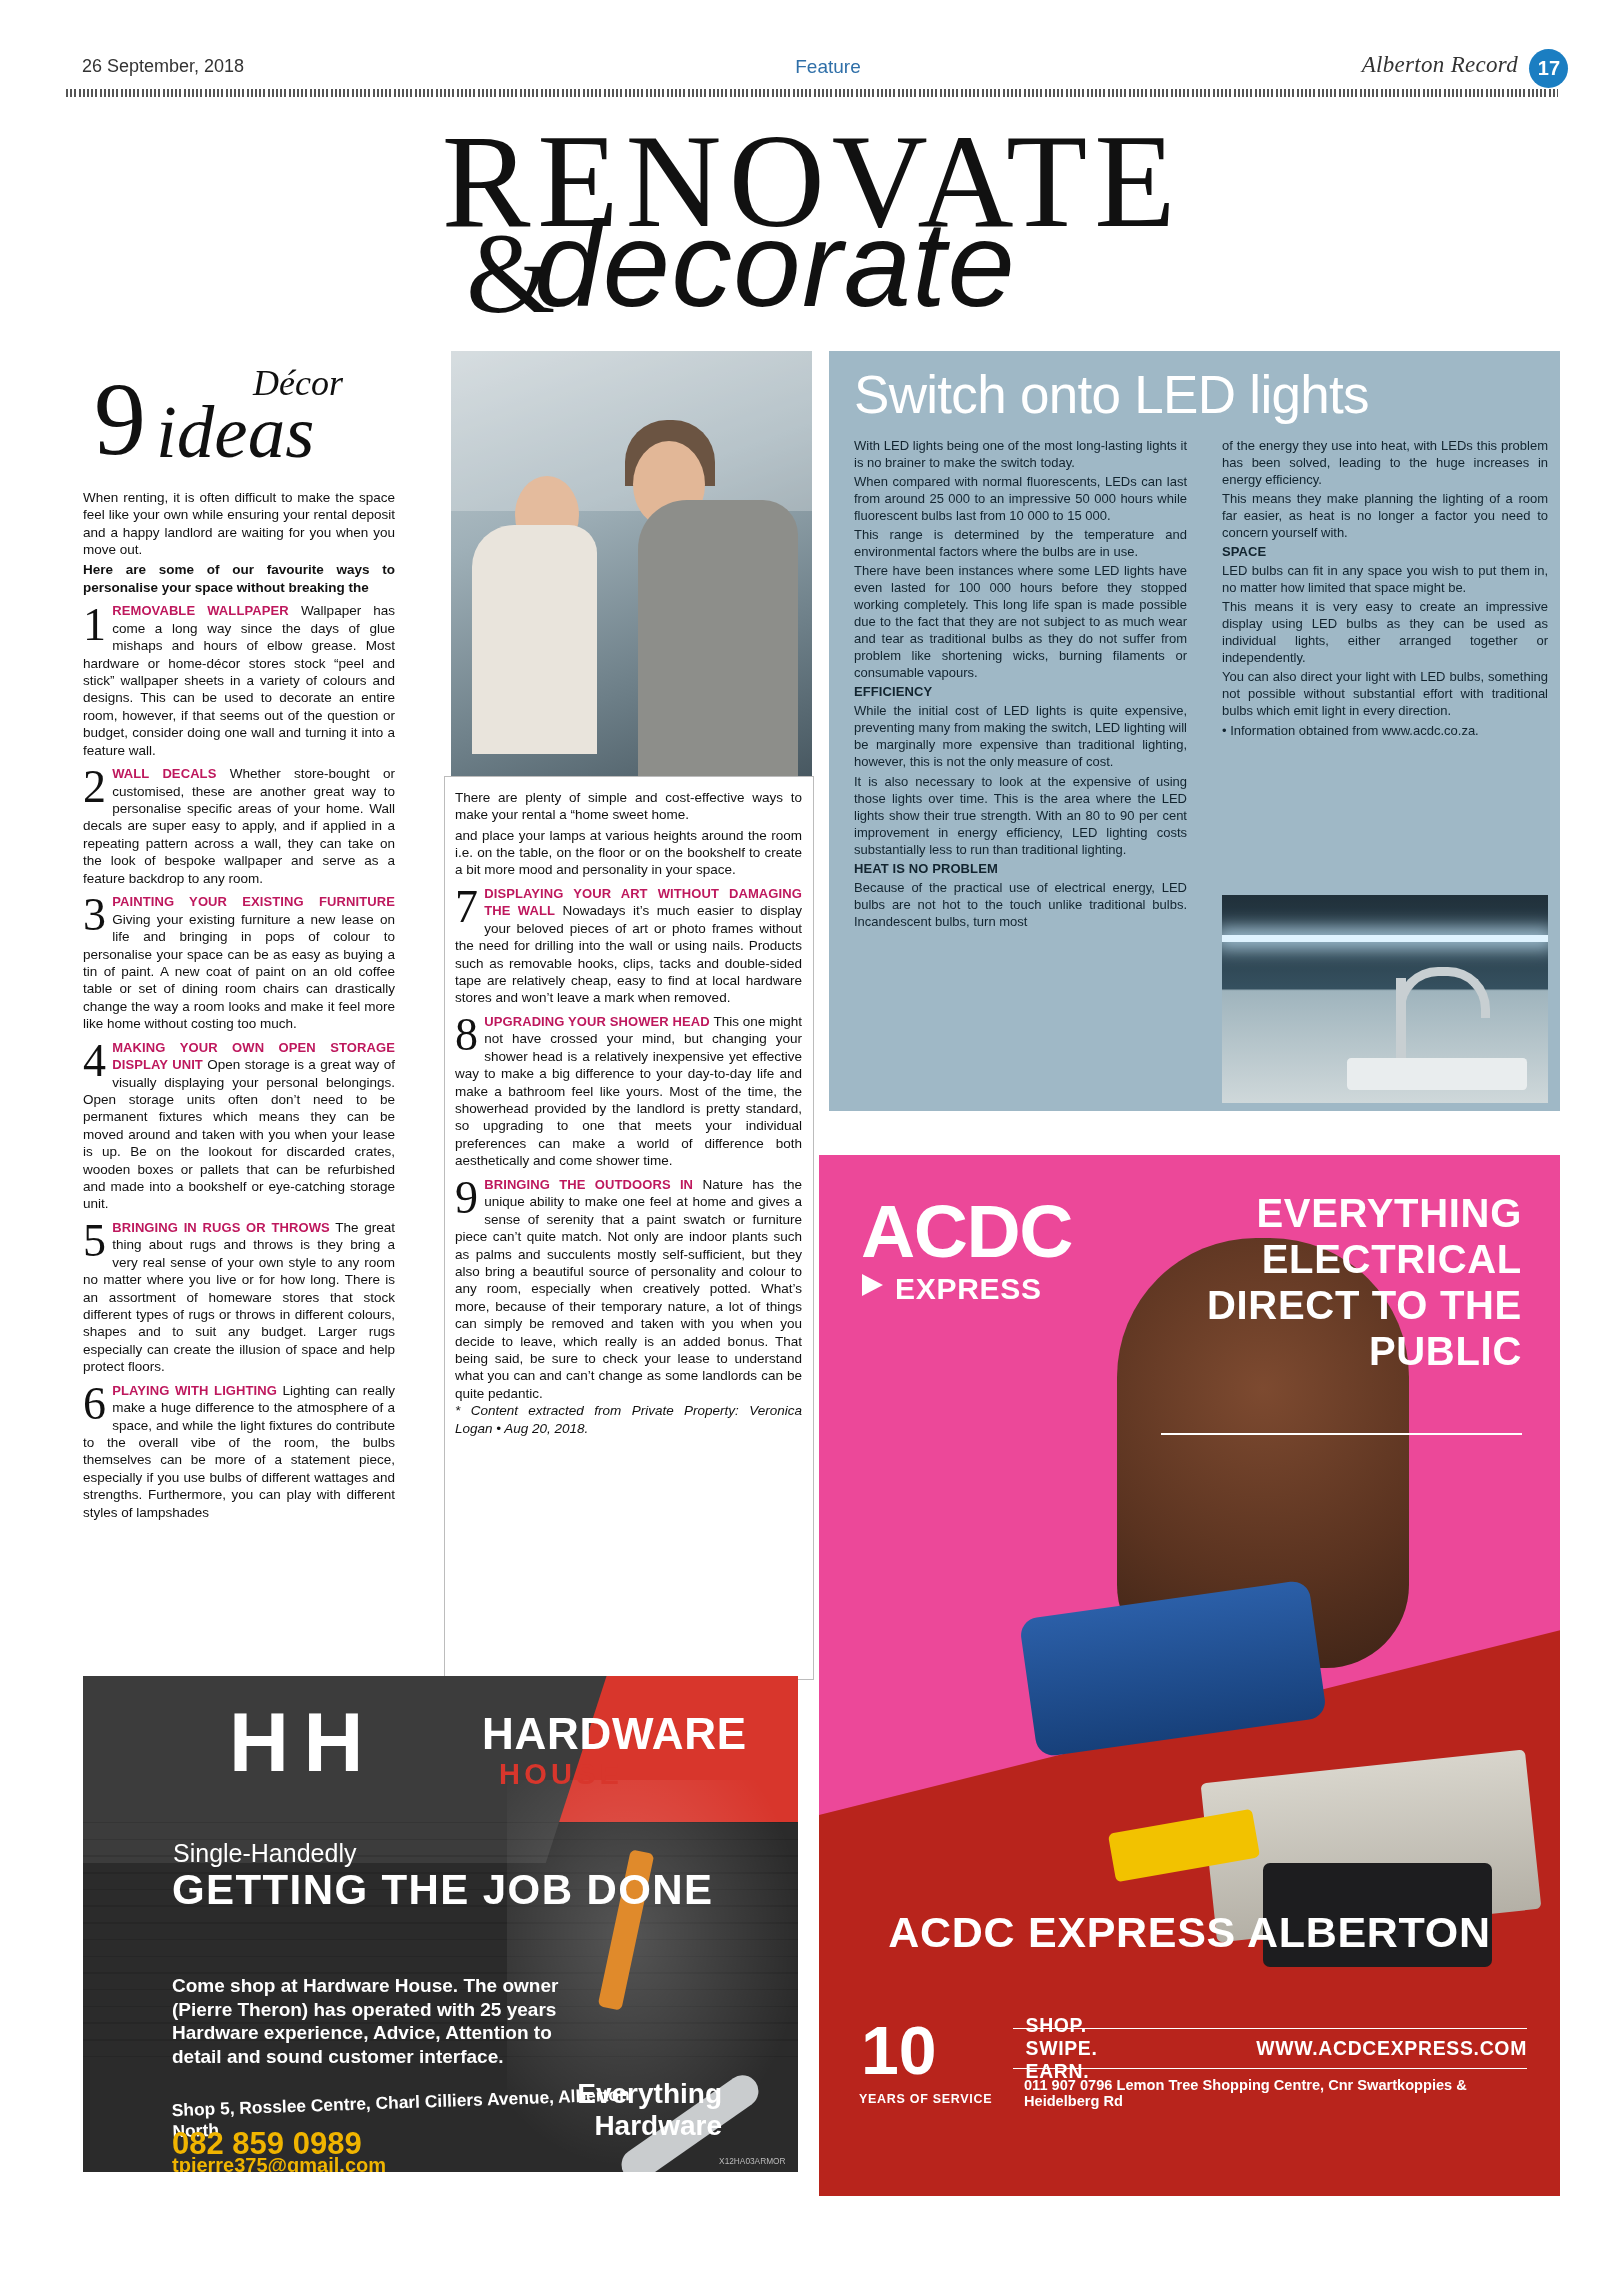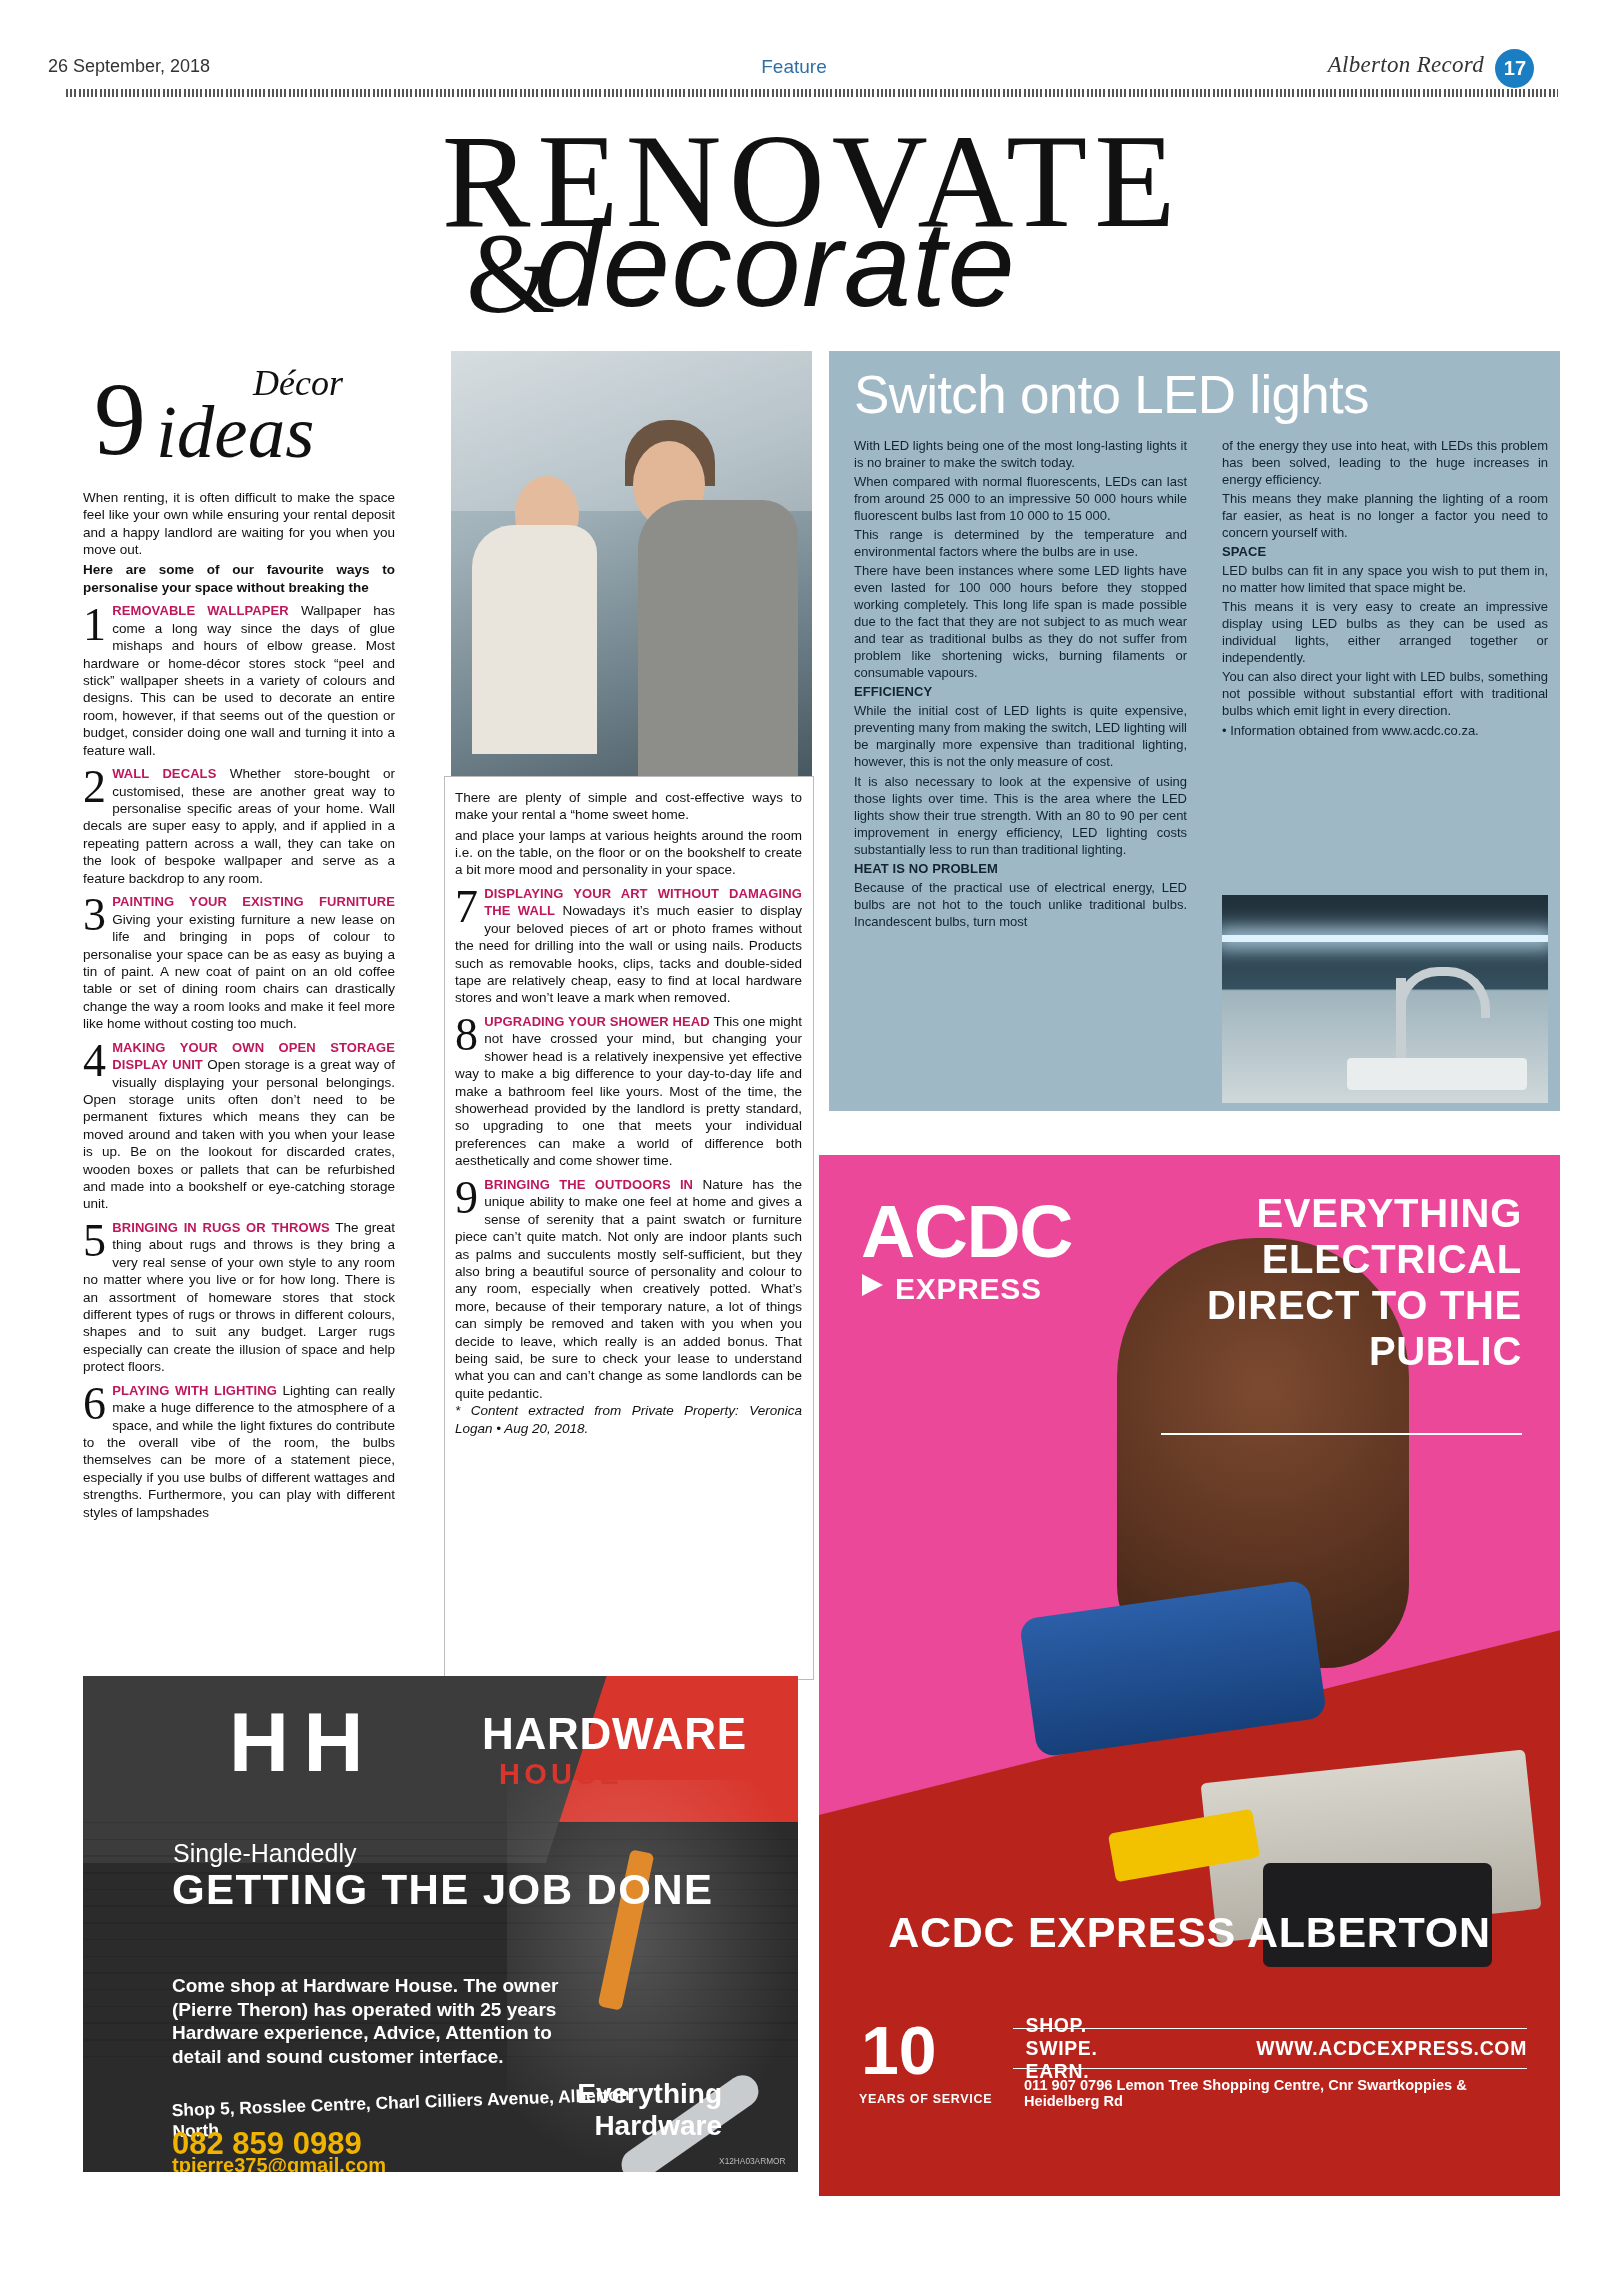--- a/index.html
+++ b/index.html
@@ -8,21 +8,21 @@
     background:#ffffff;
     font-family:"Liberation Sans", sans-serif;
     color:#1a1a1a;
     position:relative;
     overflow:hidden;
   }
   .page { position:absolute; left:0; top:0; width:1624px; height:2295px; }
 
   
   .masthead {
-    position:absolute; left:48px; top:52px; width:1492px; height:33px;
+    position:absolute; left:82px; top:52px; width:1492px; height:33px;
   }
   .masthead .date { position:absolute; left:0; top:4.2px; font-size:18px; color:#333; }
   .masthead .section { position:absolute; left:0; width:1492px; text-align:center; top:4.2px; font-size:19px; color:#2f6fa8; }
   .masthead .paper {
     position:absolute; right:56px; top:0; font-family:"Liberation Serif", serif;
     font-size:23px; font-style:italic; color:#333; letter-spacing:0.3px;
   }
   .pagenum {
     position:absolute; right:5.6px; top:-2.8px; width:39px; height:39px; border-radius:50%;
     background:#1b7ec2; color:#fff; font-size:20px; font-weight:bold;

